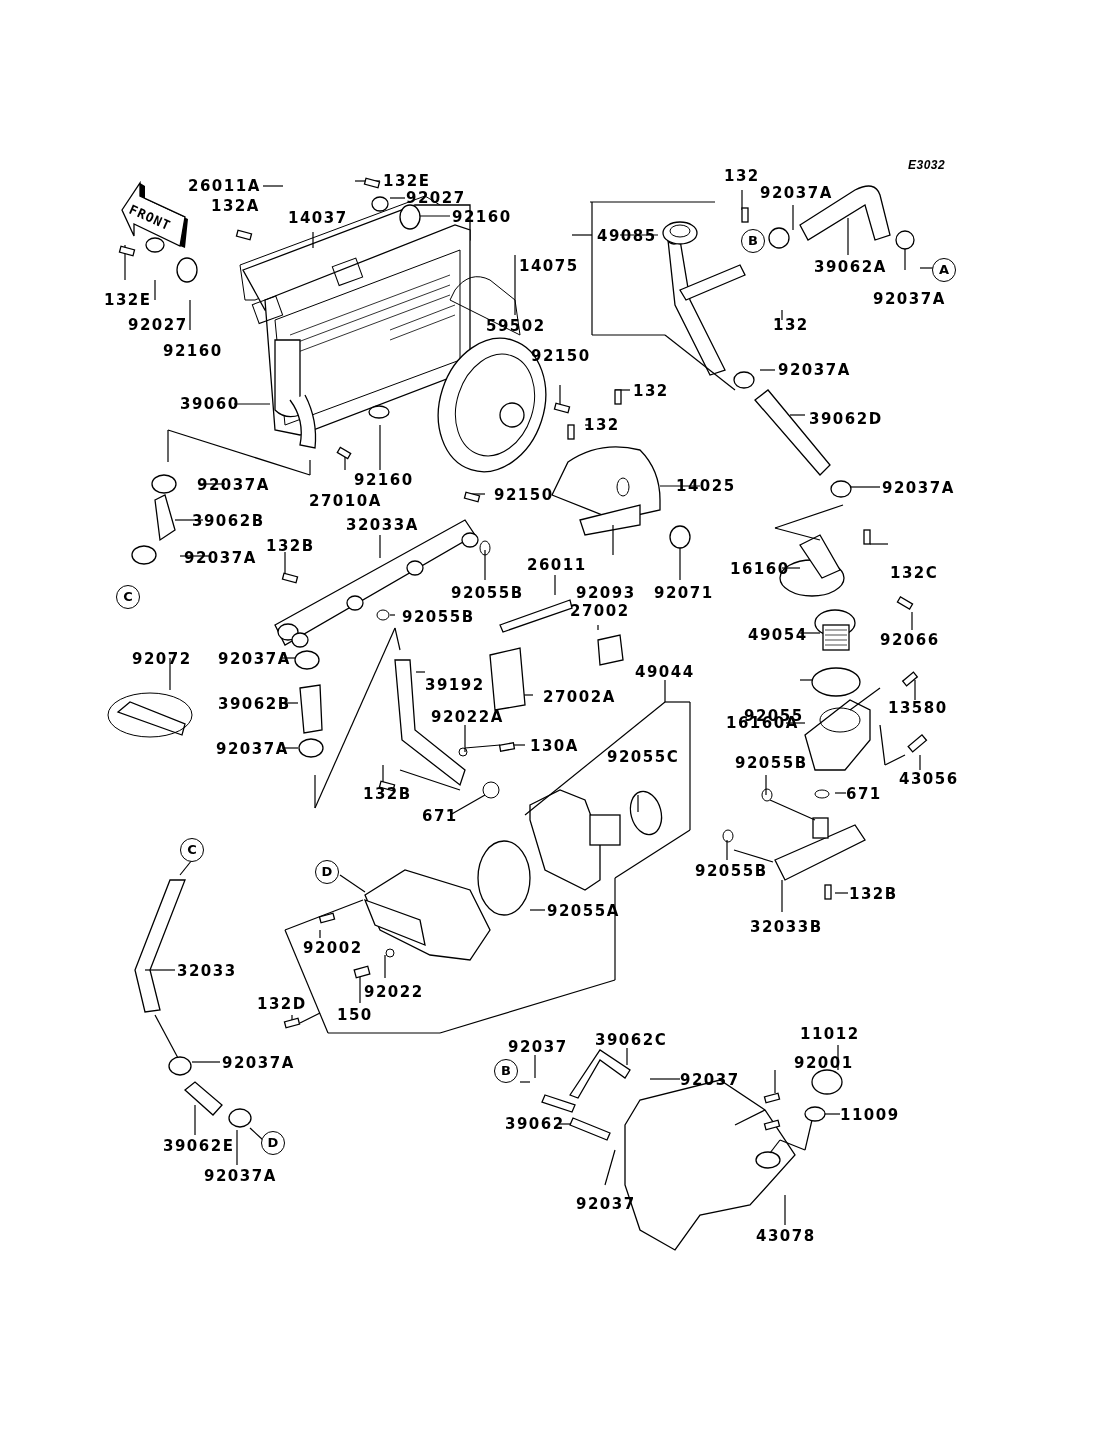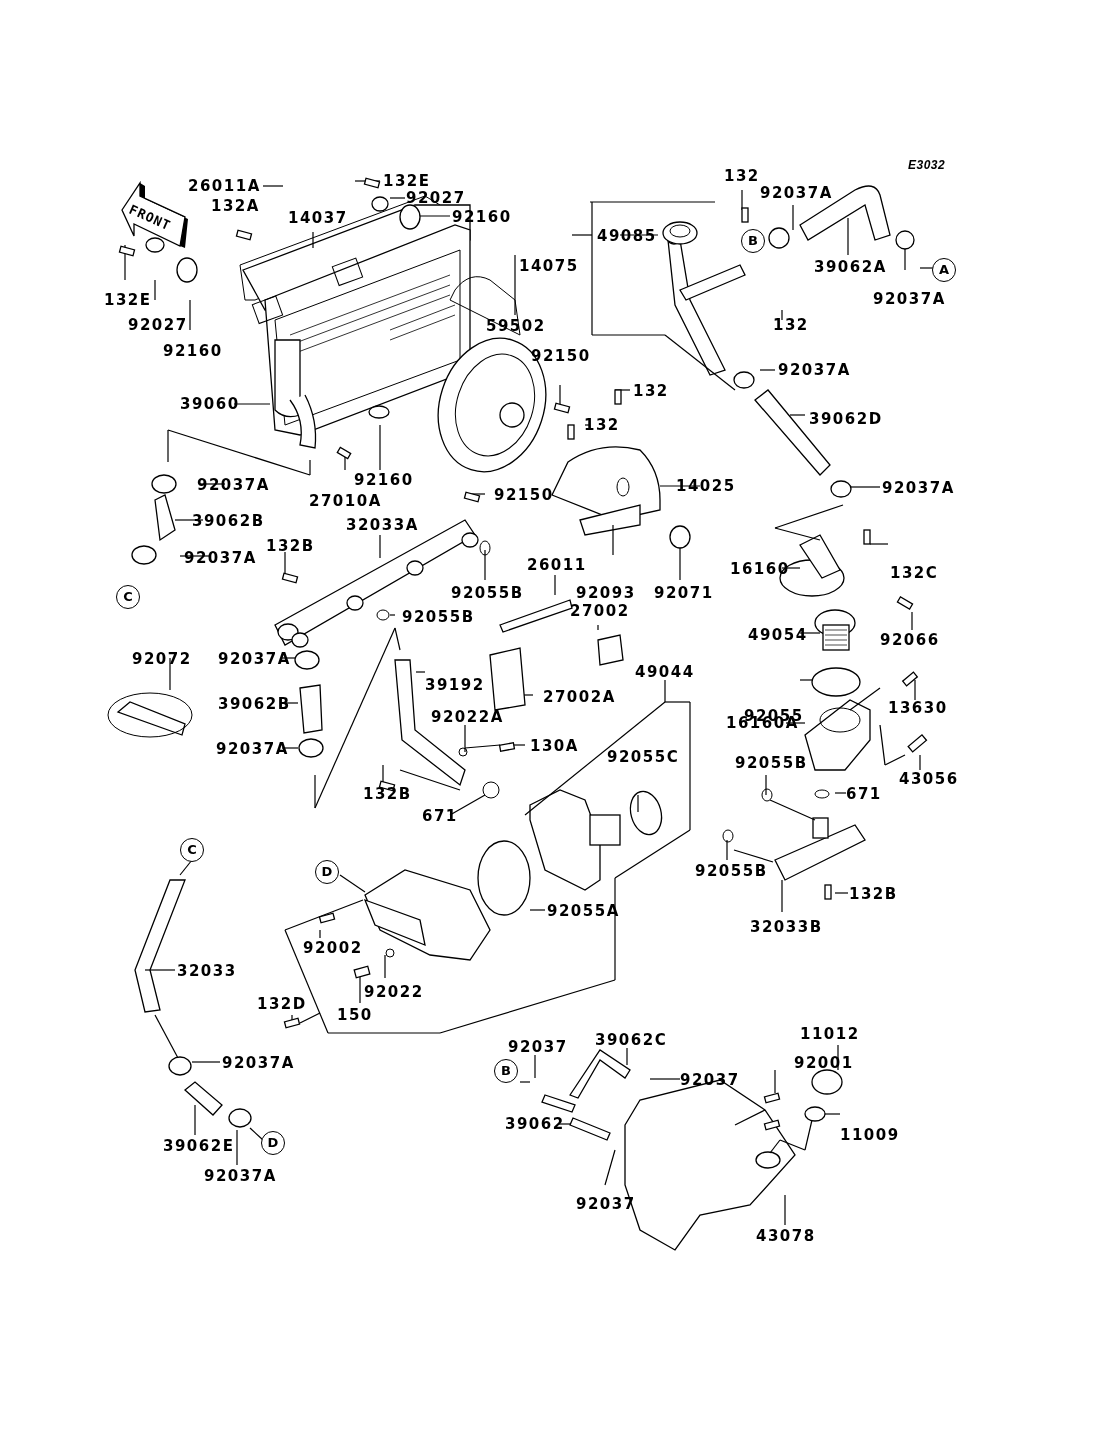--- a/index.html
+++ b/index.html
@@ -401,21 +401,21 @@
 <div class="lbl" style="left:543px;top:689px;">27002A</div>
 <div class="lbl" style="left:635px;top:664px;">49044</div>
 <div class="lbl" style="left:218px;top:696px;">39062B</div>
 <div class="lbl" style="left:431px;top:709px;">92022A</div>
 <div class="lbl" style="left:530px;top:738px;">130A</div>
 <div class="lbl" style="left:216px;top:741px;">92037A</div>
 <div class="lbl" style="left:363px;top:786px;">132B</div>
 <div class="lbl" style="left:422px;top:808px;">671</div>
 <div class="lbl" style="left:607px;top:749px;">92055C</div>
 <div class="lbl" style="left:744px;top:672px;margin-top:36px;">92055</div>
-<div class="lbl" style="left:888px;top:700px;">13630</div>
+<div class="lbl" style="left:888px;top:700px;">13580</div>
 <div class="lbl" style="left:726px;top:715px;">16160A</div>
 <div class="lbl" style="left:899px;top:771px;">43056</div>
 <div class="lbl" style="left:735px;top:755px;">92055B</div>
 <div class="lbl" style="left:846px;top:786px;">671</div>
 <div class="lbl" style="left:695px;top:863px;">92055B</div>
 <div class="lbl" style="left:849px;top:886px;">132B</div>
 <div class="lbl" style="left:750px;top:919px;">32033B</div>
 
 <div class="lbl" style="left:177px;top:963px;">32033</div>
 <div class="lbl" style="left:547px;top:903px;">92055A</div>
@@ -427,16 +427,16 @@
 <div class="lbl" style="left:163px;top:1138px;">39062E</div>
 <div class="lbl" style="left:204px;top:1168px;">92037A</div>
 
 <div class="lbl" style="left:508px;top:1039px;">92037</div>
 <div class="lbl" style="left:595px;top:1032px;">39062C</div>
 <div class="lbl" style="left:680px;top:1072px;">92037</div>
 <div class="lbl" style="left:505px;top:1116px;">39062</div>
 <div class="lbl" style="left:576px;top:1196px;">92037</div>
 <div class="lbl" style="left:750px;top:1055px;margin-left:44px;">92001</div>
 <div class="lbl" style="left:800px;top:1026px;">11012</div>
-<div class="lbl" style="left:840px;top:1107px;margin-top:20px;">11009</div>
+<div class="lbl" style="left:840px;top:1107px;">11009</div>
 <div class="lbl" style="left:756px;top:1228px;">43078</div>
 
 </div>
 
 </body></html>

